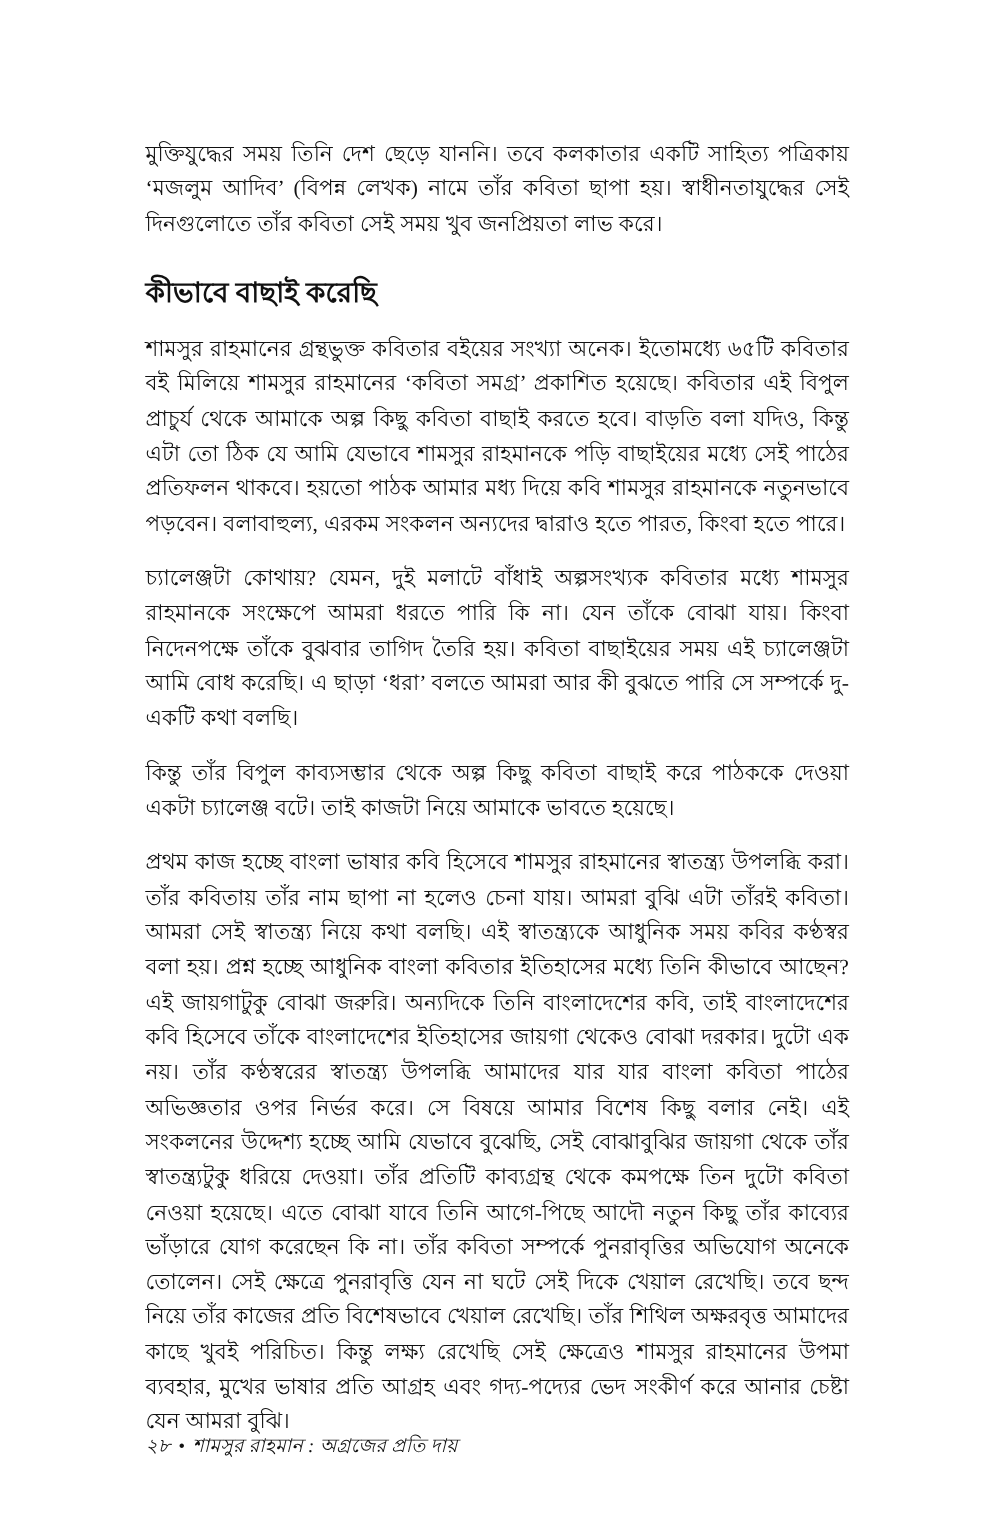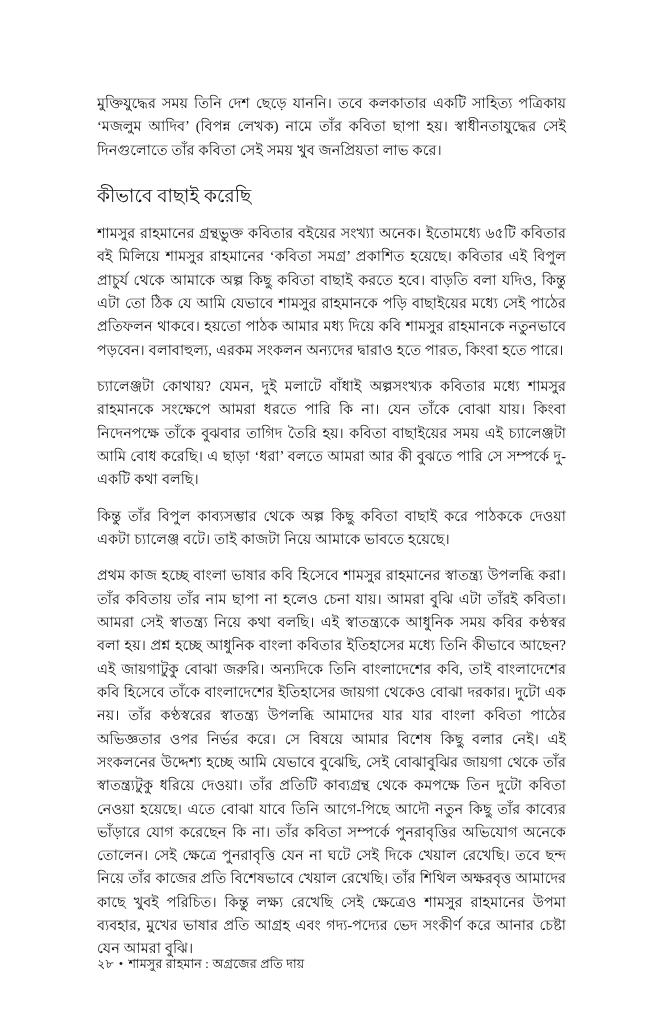--- a/index.html
+++ b/index.html
@@ -26,34 +26,35 @@
     font-size: 14.4px;
     line-height: 1.62;
     text-align: justify;
     text-justify: inter-word;
     margin: 0 0 13px 0;
     letter-spacing: 0.05px;
     word-spacing: 0.4px;
   }
   .heading {
     font-size: 18.5px;
-    font-weight: normal;
+    font-weight: bold;
     margin: 22px 0 13px 0;
     line-height: 1.35;
     text-align: left;
     letter-spacing: 0.1px;
   }
   .footer {
     position: absolute;
     left: 97px;
     bottom: 49px;
     font-size: 12.6px;
     color: #111111;
     letter-spacing: 0.2px;
     white-space: nowrap;
+    font-style: italic;
   }
   .footer .pagenum {
     font-weight: normal;
   }
   .footer .sep {
     padding: 0 5px;
   }
   .footer .bookinfo {
     font-weight: normal;
   }

